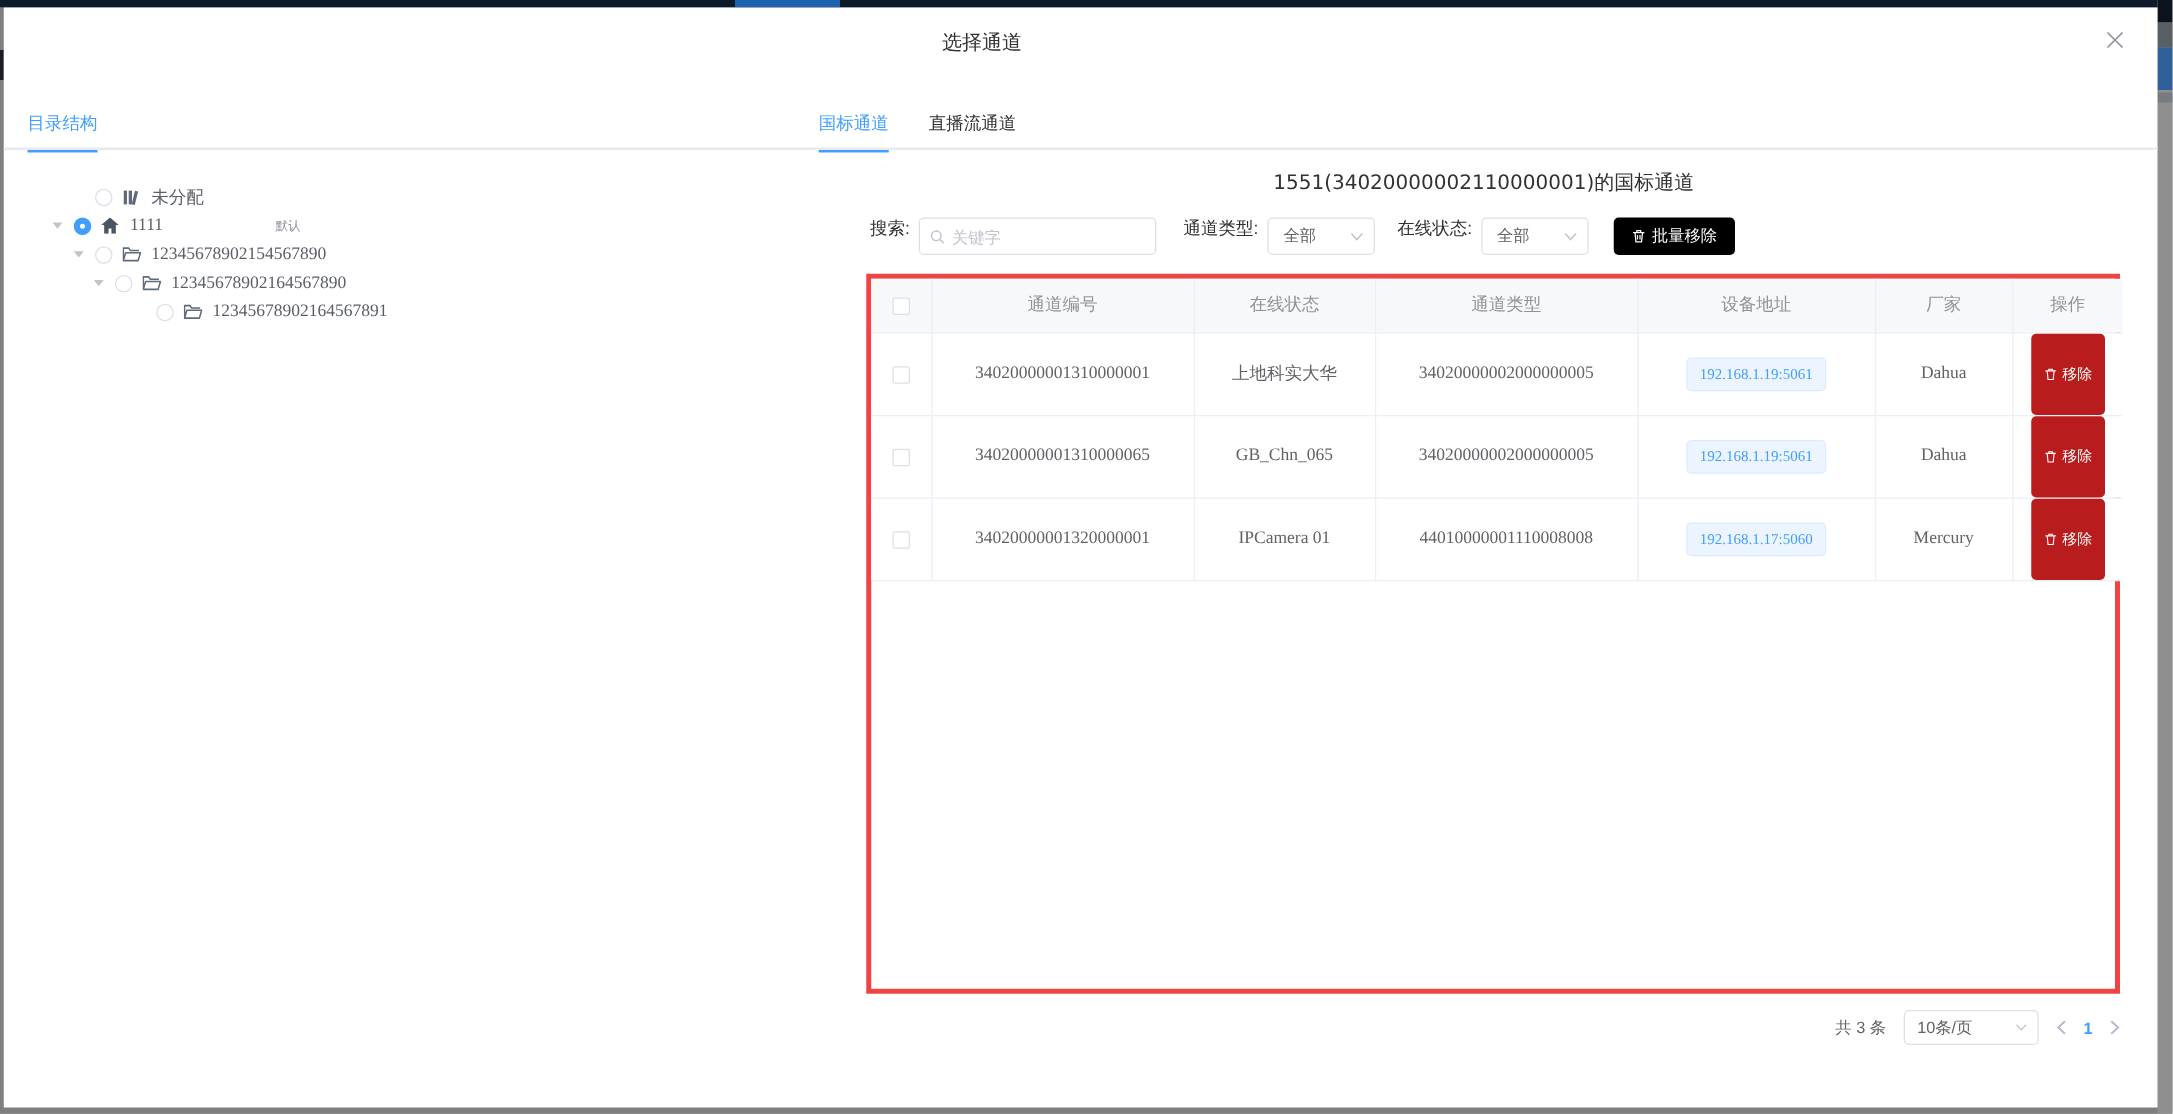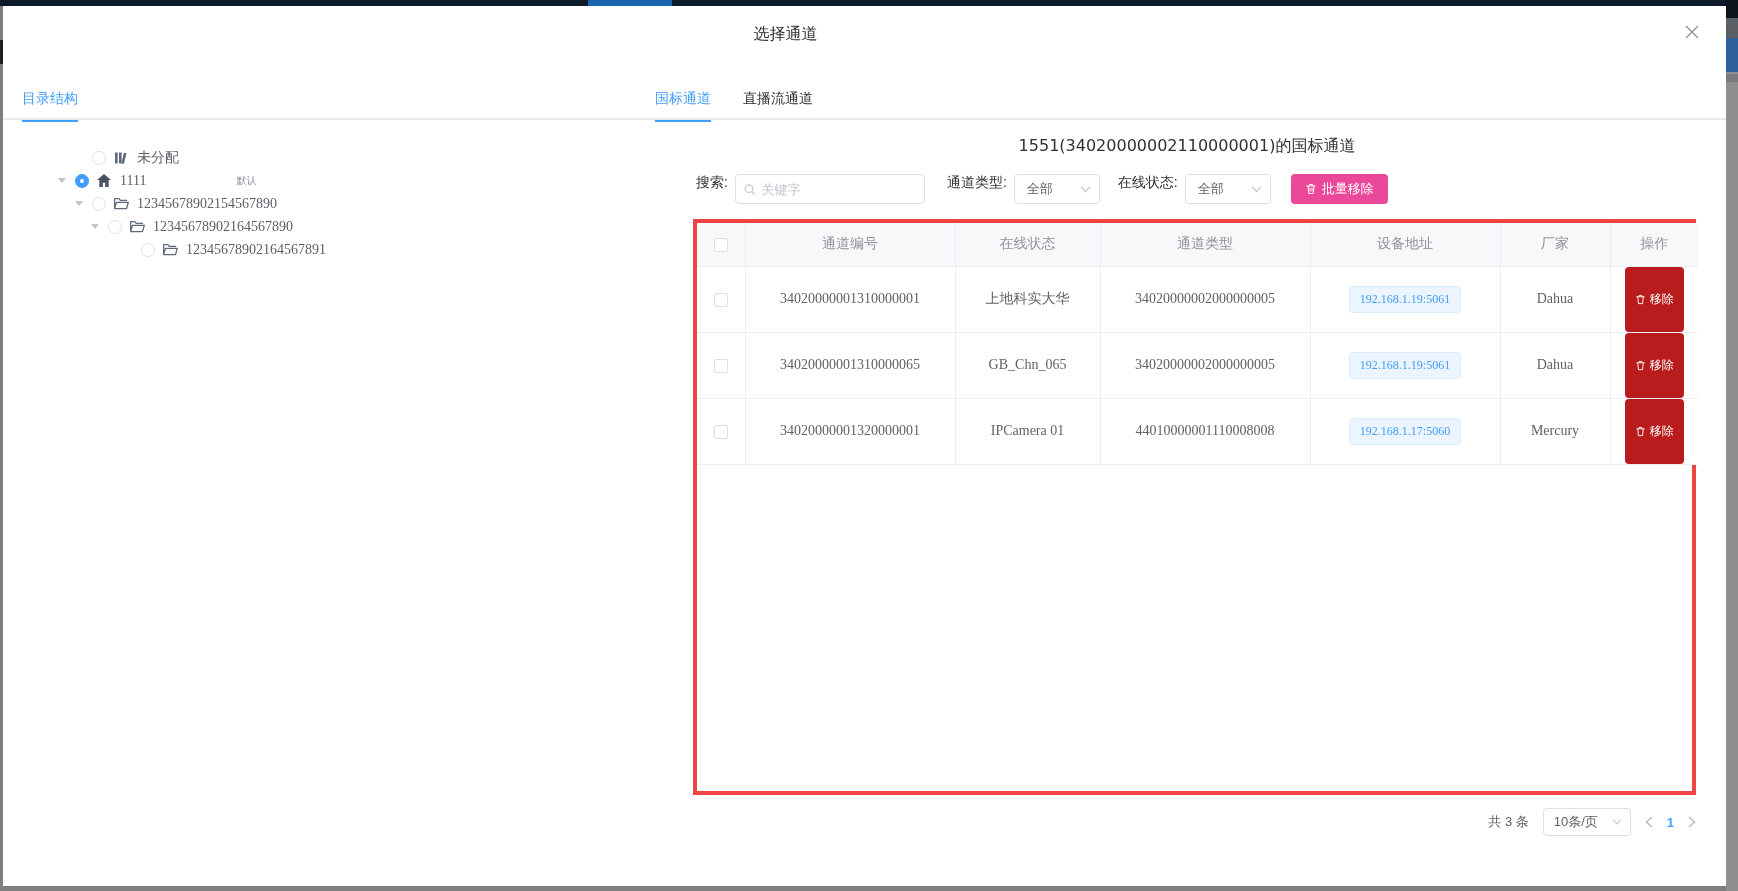--- a/index.html
+++ b/index.html
@@ -29,21 +29,21 @@
                  color:#909399; display:flex; align-items:center; justify-content:center; }
 
   .tabs-sep { position:absolute; left:0; right:0; top:112px; height:2px; background:#e8eaf0; }
   .tab { position:absolute; top:84px; font-size:14px; color:#303133; padding-bottom:12px; white-space:nowrap; }
   .tab.active { color:#409eff; border-bottom:2px solid #409eff; z-index:2; }
   .tab-left { left:19px; }
   .rtab-1 { left:652px; }
   .rtab-2 { left:740px; }
 
   
-  .tree { position:absolute; left:16px; top:140px; width:650px; font-size:14px; color:#5a5e66; }
+  .tree { position:absolute; left:0; top:140px; width:650px; font-size:14px; color:#5a5e66; }
   .tree-row { height:23px; display:flex; align-items:center; }
   .caret-slot { width:17px; display:flex; justify-content:flex-start; align-items:center; }
   .caret { width:0; height:0; border:4px solid transparent; border-top:5px solid #c0c4cc; margin-top:4px; }
   .radio { width:14px; height:14px; border-radius:50%; border:1px solid #dcdfe6; background:#fff;
            margin-right:8px; flex:none; position:relative; }
   .radio.checked { background:#409eff; border-color:#409eff; }
   .radio.checked::after { content:""; position:absolute; left:4px; top:4px; width:4px; height:4px;
                           border-radius:50%; background:#fff; }
   .tree-icon { width:16px; height:15px; margin-right:7px; flex:none; display:flex; align-items:center; }
   .tree-label { white-space:nowrap; }
@@ -56,21 +56,21 @@
   .filter-row { margin-top:17px; display:flex; padding-left:38px; font-size:14px; color:#303133; }
   .filter-label { margin-right:7px; white-space:nowrap; }
   .search-box { width:190px; height:30px; border:1px solid #dcdfe6; border-radius:4px; display:flex;
                 align-items:center; padding:0 8px; margin-right:22px; background:#fff; }
   .search-box input { border:none; outline:none; width:100%; font-size:13px; color:#606266; margin-left:6px; }
   .search-box input::placeholder { color:#c0c4cc; }
   .select { width:86px; height:30px; border:1px solid #dcdfe6; border-radius:4px; display:flex;
             align-items:center; justify-content:space-between; padding:0 8px 0 12px; font-size:13px;
             color:#606266; background:#fff; margin-right:18px; cursor:pointer; }
   .btn-danger-disabled { height:30px; margin-left:2px; padding:0 14px; border:none; border-radius:4px;
-            background:#ec4899; color:#fff; font-size:13px; display:flex; align-items:center; gap:5px;
+            background:#000000; color:#fff; font-size:13px; display:flex; align-items:center; gap:5px;
             cursor:not-allowed; }
 
   
   .table-wrap { margin-top:15px; margin-left:35px; width:1003px; height:576px;
                 border:4px solid #ef4444; background:#fff; }
   table { border-collapse:collapse; table-layout:fixed; width:1001px; font-size:14px; color:#606266; }
   col.c-chk{width:48px} col.c-1{width:210px} col.c-2{width:145px} col.c-3{width:210px}
   col.c-4{width:190px} col.c-5{width:110px} col.c-6{width:88px}
   th { height:43px; background:#f7f8fa; color:#909399; font-weight:500; font-size:14px;
        border-right:1px solid #ebeef5; border-bottom:1px solid #ebeef5; }
@@ -80,21 +80,21 @@
   .checkbox { width:14px; height:14px; border:1px solid #dcdfe6; border-radius:2px; background:#fff;
               display:inline-block; vertical-align:middle; cursor:pointer; }
   .tag { display:inline-block; padding:5px 10px; font-size:12px; color:#409eff; background:#ecf5ff;
          border:1px solid #d9ecff; border-radius:4px; }
   .remove-btn { border:none; border-radius:4px; background:#b91c1c; color:#fff; font-size:12px;
                 padding:24px 10px; display:inline-flex; align-items:center; gap:4px; cursor:pointer; }
 
   
   .pagination { margin-top:13px; display:flex; align-items:center; justify-content:flex-end;
                 padding-right:20px; font-size:13px; color:#606266; gap:14px; }
-  .page-size { width:88px; height:28px; border:1px solid #dcdfe6; border-radius:4px; display:flex;
+  .page-size { width:108px; height:28px; border:1px solid #dcdfe6; border-radius:4px; display:flex;
                align-items:center; justify-content:space-between; padding:0 8px 0 10px; color:#606266;
                cursor:pointer; }
   .page-arrow { color:#b4bccc; display:flex; align-items:center; cursor:pointer; }
   .page-num { color:#409eff; font-weight:bold; cursor:pointer; }
   svg { display:block; }
 </style>
 </head>
 <body>
 
 <div class="navbar">

